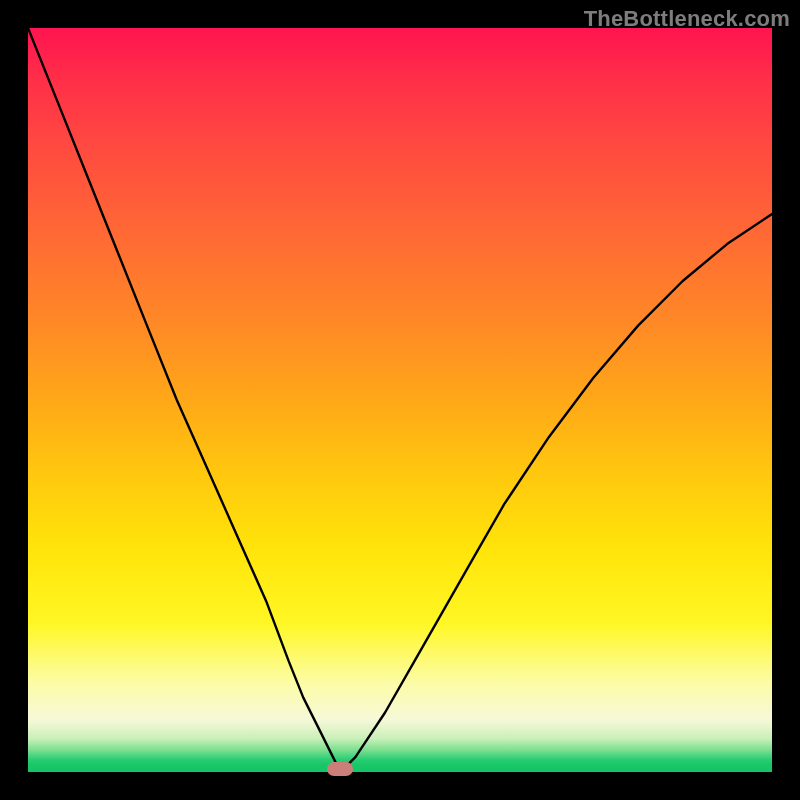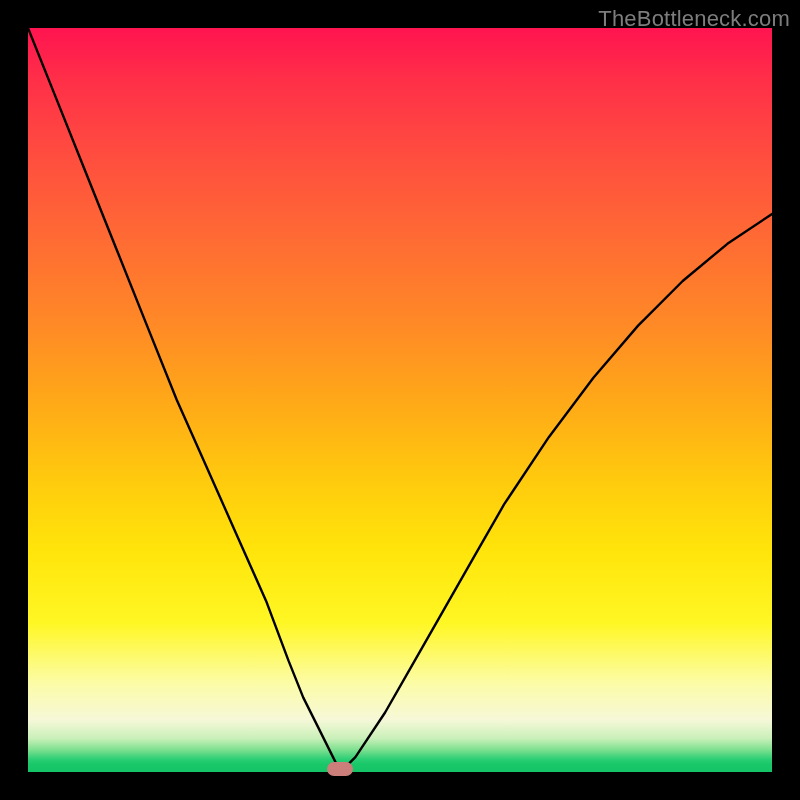--- a/index.html
+++ b/index.html
@@ -43,21 +43,21 @@
       #18c768 99%,
       #15c466 100%
     );
   }
   .watermark {
     position: absolute;
     top: 6px;
     right: 10px;
     color: #7d7d7d;
     font-size: 22px;
-    font-weight: 400;
+    font-weight: 700;
     letter-spacing: 0.2px;
     user-select: none;
   }
   .curve-svg {
     position: absolute;
     left: 0;
     top: 0;
     width: 744px;
     height: 744px;
   }

